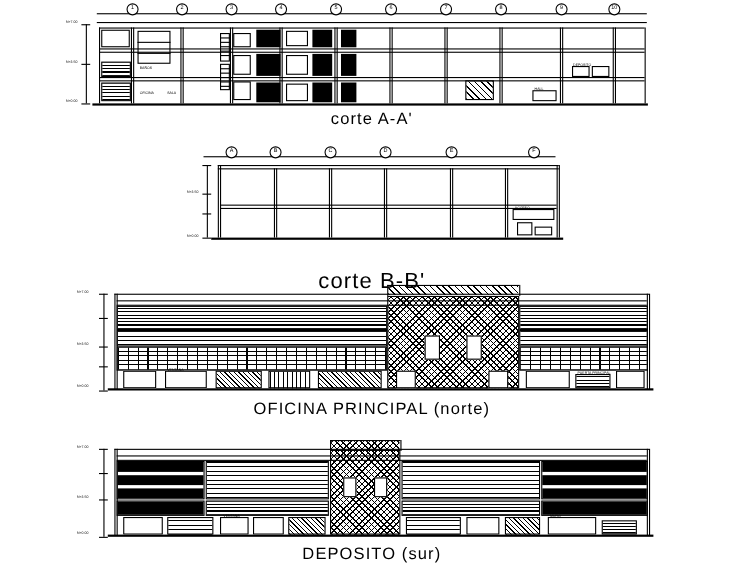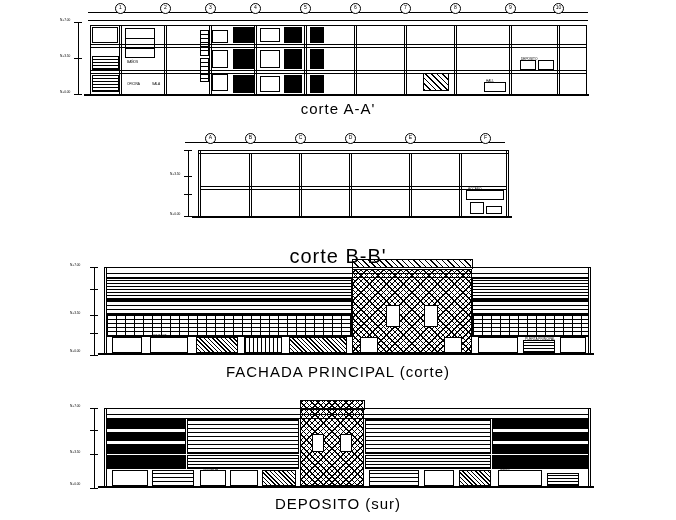--- a/index.html
+++ b/index.html
@@ -322,21 +322,21 @@
     <div class="box" style="left:523px;top:87px;width:32px;height:13px;"></div>
     <div class="boxw" style="left:560px;top:84px;width:26px;height:16px;"></div>
 
     <div class="tiny" style="left:152px;top:81px;">VENTANA</div>
     <div class="tiny" style="left:525px;top:84px;">PUERTA PRINCIPAL</div>
 
     <div class="tiny" style="left:70px;top:10px;">N+7.00</div>
     <div class="tiny" style="left:70px;top:58px;">N+3.50</div>
     <div class="tiny" style="left:70px;top:96px;">N+0.00</div>
 
-    <div class="caption" style="left:0;top:110px;font-size:15px;">FACHADA PRINCIPAL (corte)</div>
+    <div class="caption" style="left:0;top:110px;font-size:15px;">OFICINA PRINCIPAL (norte)</div>
   </div>
 
   <div class="drawing" style="left:0px;top:390px;width:676px;height:130px;">
 
     <div class="ln v1" style="left:94px;top:18px;height:80px;"></div>
     <div class="ln h1" style="left:90px;top:18px;width:8px;"></div>
     <div class="ln h1" style="left:90px;top:40px;width:8px;"></div>
     <div class="ln h1" style="left:90px;top:64px;width:8px;"></div>
     <div class="ln h1" style="left:90px;top:98px;width:8px;"></div>
 

